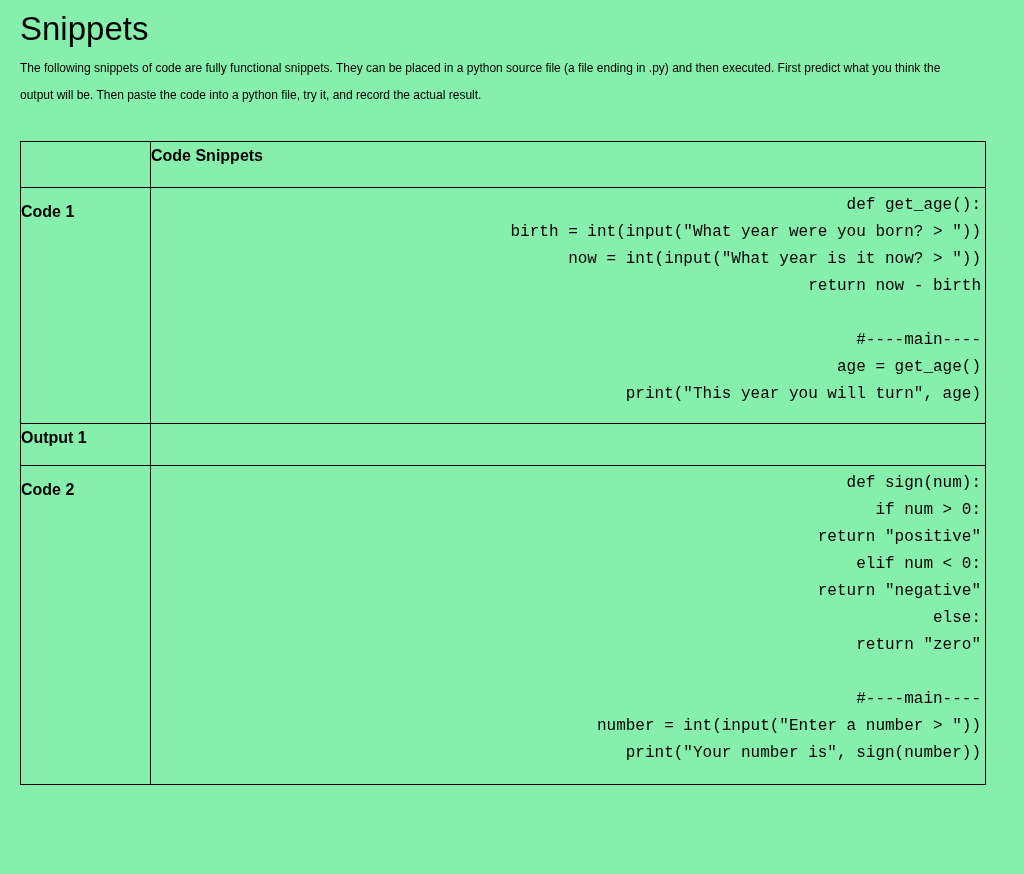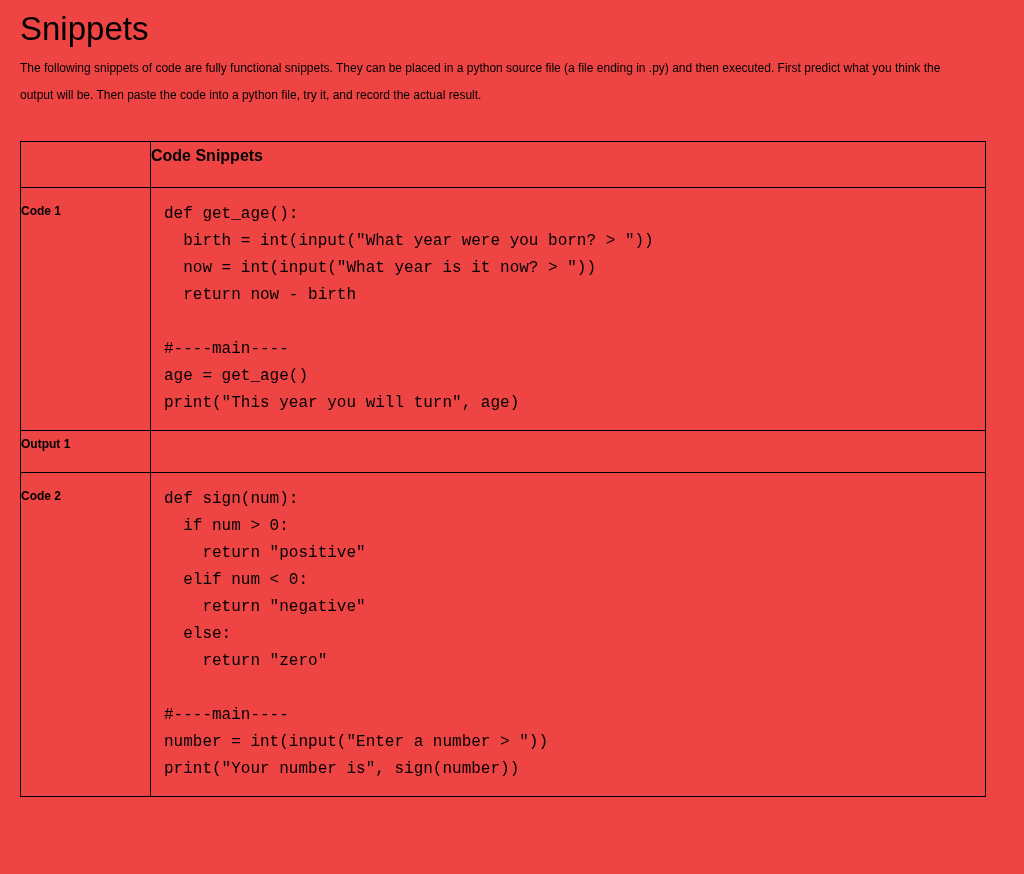--- a/index.html
+++ b/index.html
@@ -1,21 +1,21 @@
 <!DOCTYPE html>
 <html><head>
 <meta charset="utf-8">
 <style>
   * { box-sizing: border-box; }
   html, body { margin: 0; padding: 0; background: #ffffff; }
   .page {
     position: relative;
     width: 1024px;
     height: 874px;
-    background: #ef4444;
+    background: #86efac;
     color: #000000;
     font-family: "Liberation Sans", sans-serif;
     padding: 8px 0 0 20px;
     overflow: hidden;
   }
   .title {
     margin: 0;
     font-size: 33px;
     line-height: 42px;
     font-weight: 400;
@@ -41,39 +41,40 @@
     overflow: hidden;
   }
   col.c1 { width: 130px; }
   col.c2 { width: 835px; }
   tr.r-header  { height: 46px; margin-left: 21px; }
   tr.r-code1   { height: 236px; }
   tr.r-output1 { height: 42px; }
   tr.r-code2   { height: 319px; }
   tr.r-output2 { height: 47px; }
   .label-cell {
-    font-size: 12px;
+    font-size: 16px;
     line-height: 27px;
     font-weight: 700;
     padding: 5px 0 0 12px;
   }
   tr.code-row .label-cell { padding-top: 10px; }
   .header-cell {
     font-size: 16px;
     line-height: 27px;
     font-weight: 700;
     padding: 6px 0 0 9px;
   }
   .code-cell { padding: 10px 0 0 8px; }
   .code-cell pre {
-    margin: 13px;
+    margin: 4px;
     font-family: "Liberation Mono", "DejaVu Sans Mono", monospace;
     font-size: 16px;
     line-height: 27px;
     white-space: pre;
+    text-align: right;
   }
   .output-cell { padding: 5px 0 0 8px; }
 </style>
 </head>
 <body>
 
 <div class="page">
 
   <h1 class="title">Snippets</h1>
 

